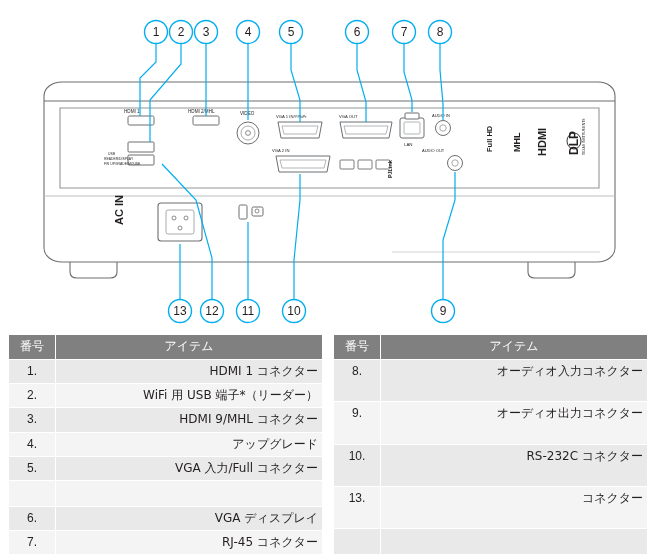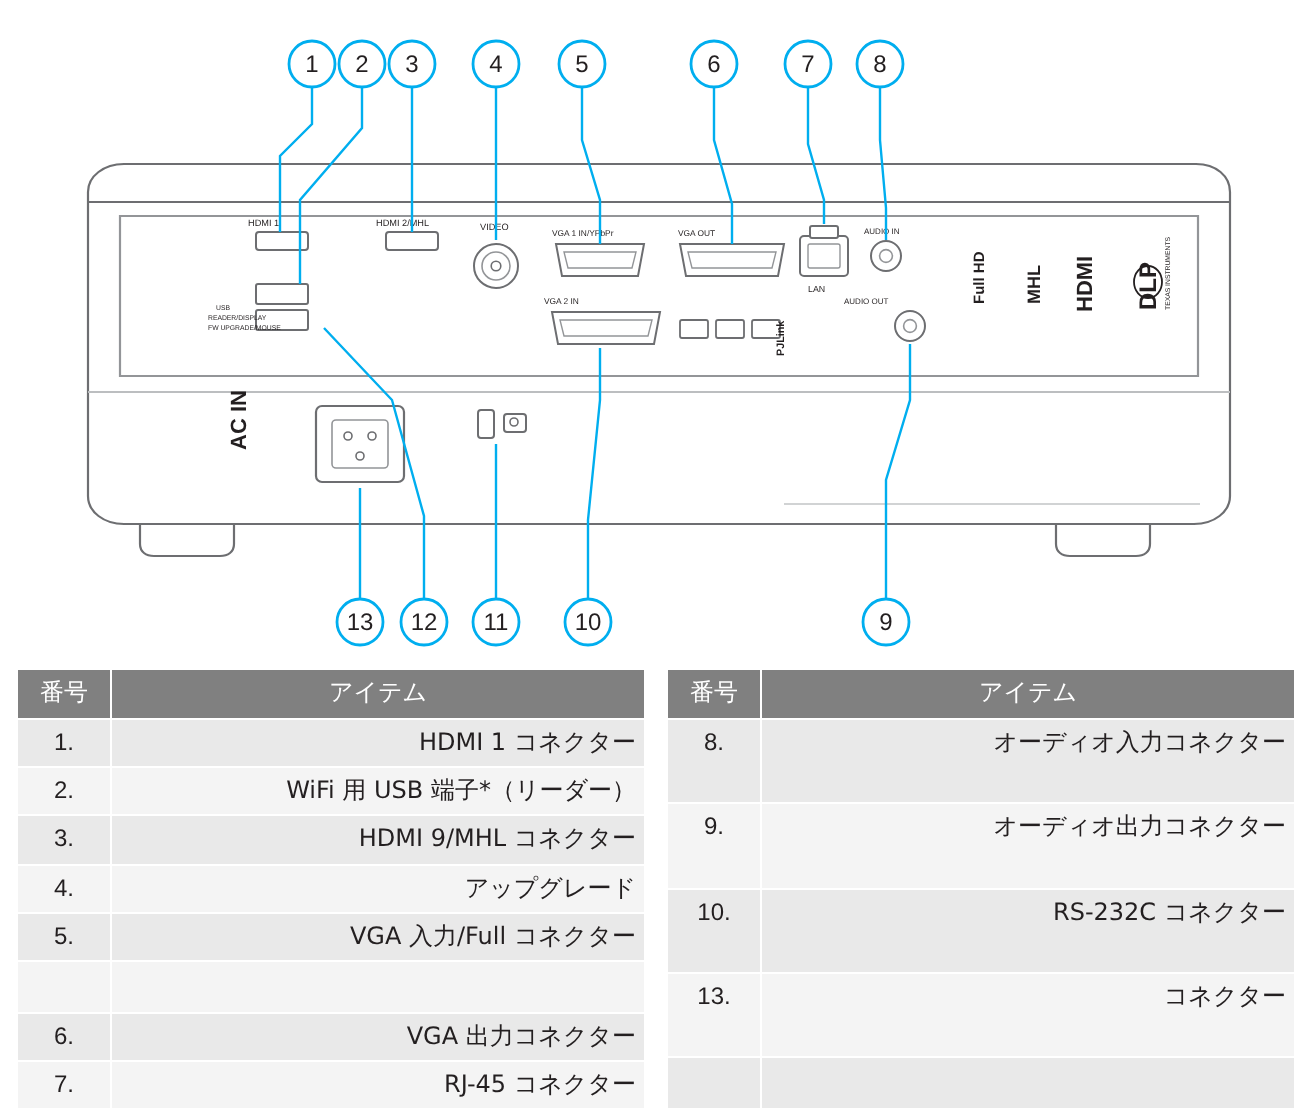--- a/index.html
+++ b/index.html
@@ -285,21 +285,21 @@
       <tr>
         <td class="c-num">5.</td>
         <td class="jp">VGA 入力/Full コネクター</td>
       </tr>
       <tr class="alt">
         <td class="c-num blank"></td>
         <td class="blank"></td>
       </tr>
       <tr>
         <td class="c-num">6.</td>
-        <td class="jp">VGA 出力コネクター</td>
+        <td class="jp">VGA ディスプレイ</td>
       </tr>
       <tr class="alt">
         <td class="c-num">7.</td>
         <td class="jp">RJ-45 コネクター</td>
       </tr>
     </tbody>
   </table>
 
   <table class="tbl">
     <thead>

